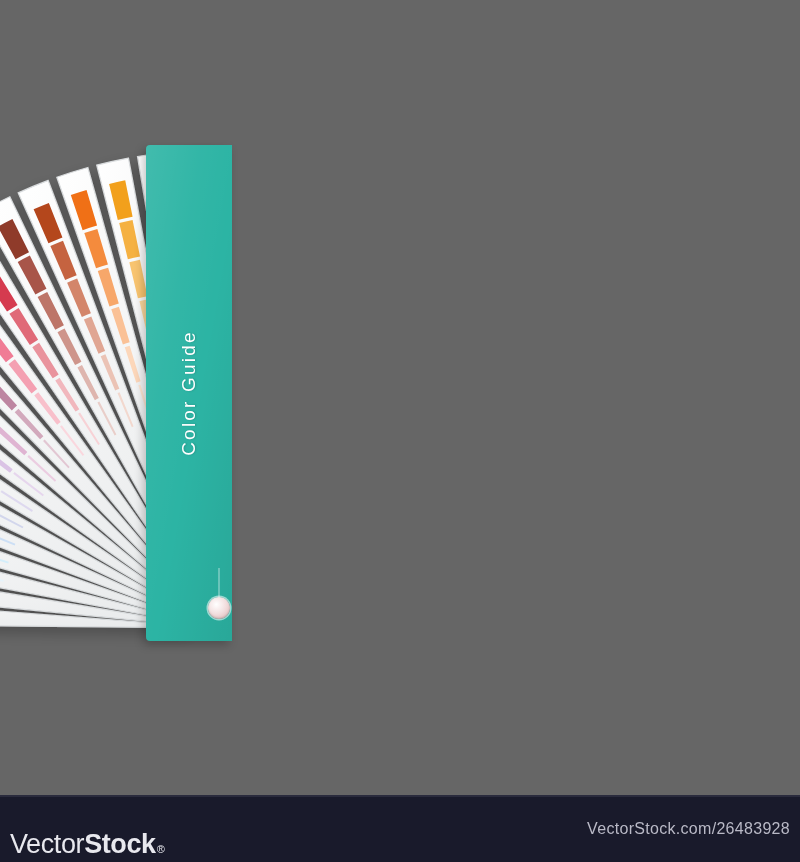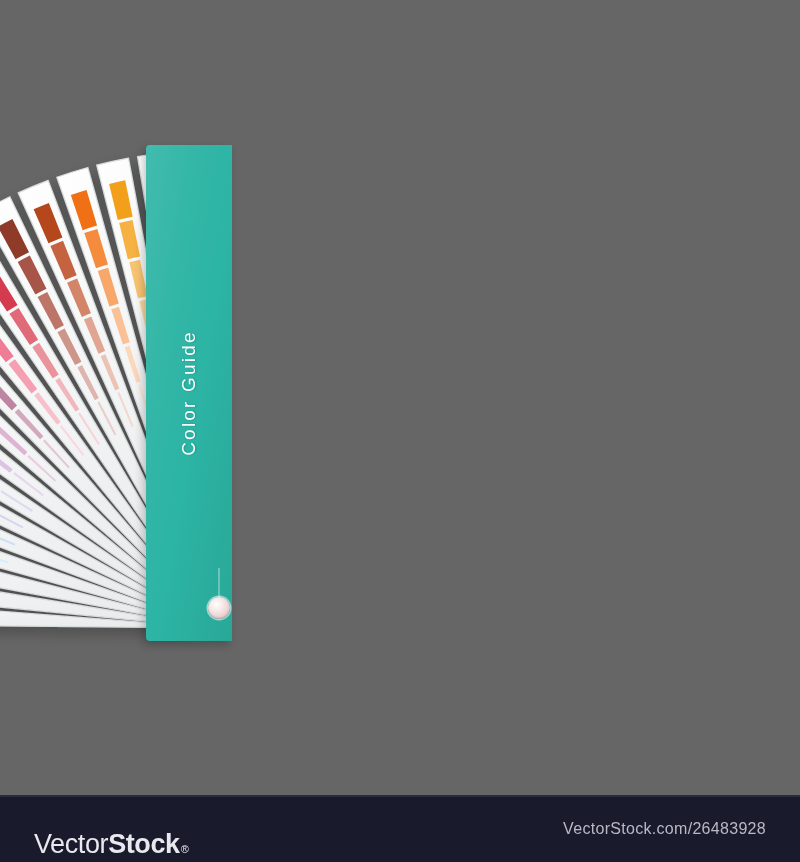--- a/index.html
+++ b/index.html
@@ -98,21 +98,21 @@
   #footer {
     position: absolute;
     left: 0;
     top: 795px;
     width: 800px;
     height: 67px;
     background: #191a2b;
     display: flex;
     align-items: center;
     justify-content: space-between;
-    padding: 0 34px;
+    padding: 0 10px;
     box-sizing: border-box;
   }
   #footer-top-edge {
     position: absolute;
     left: 0; top: 0;
     width: 800px; height: 2px;
     background: #2a2b3d;
   }
   #brand {
     color: #e8e8ee;

